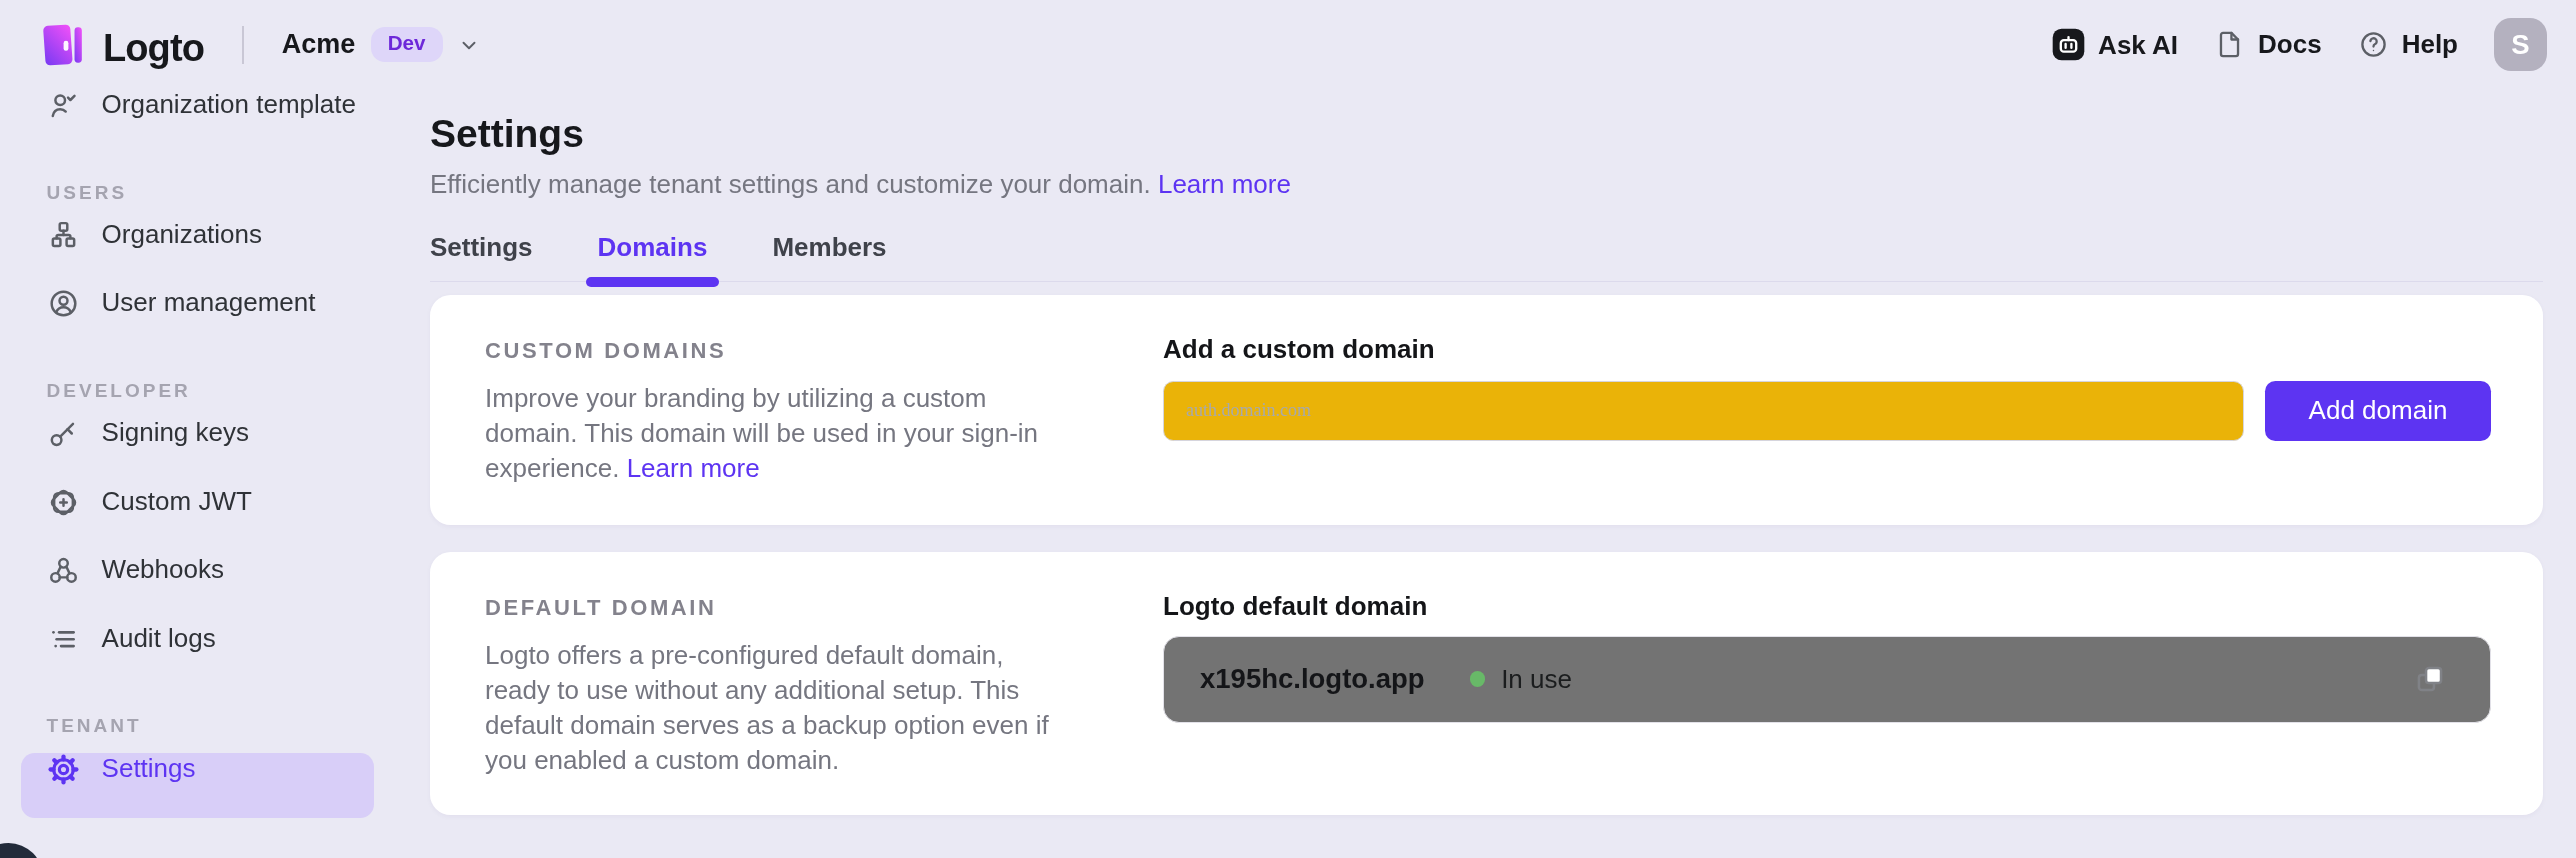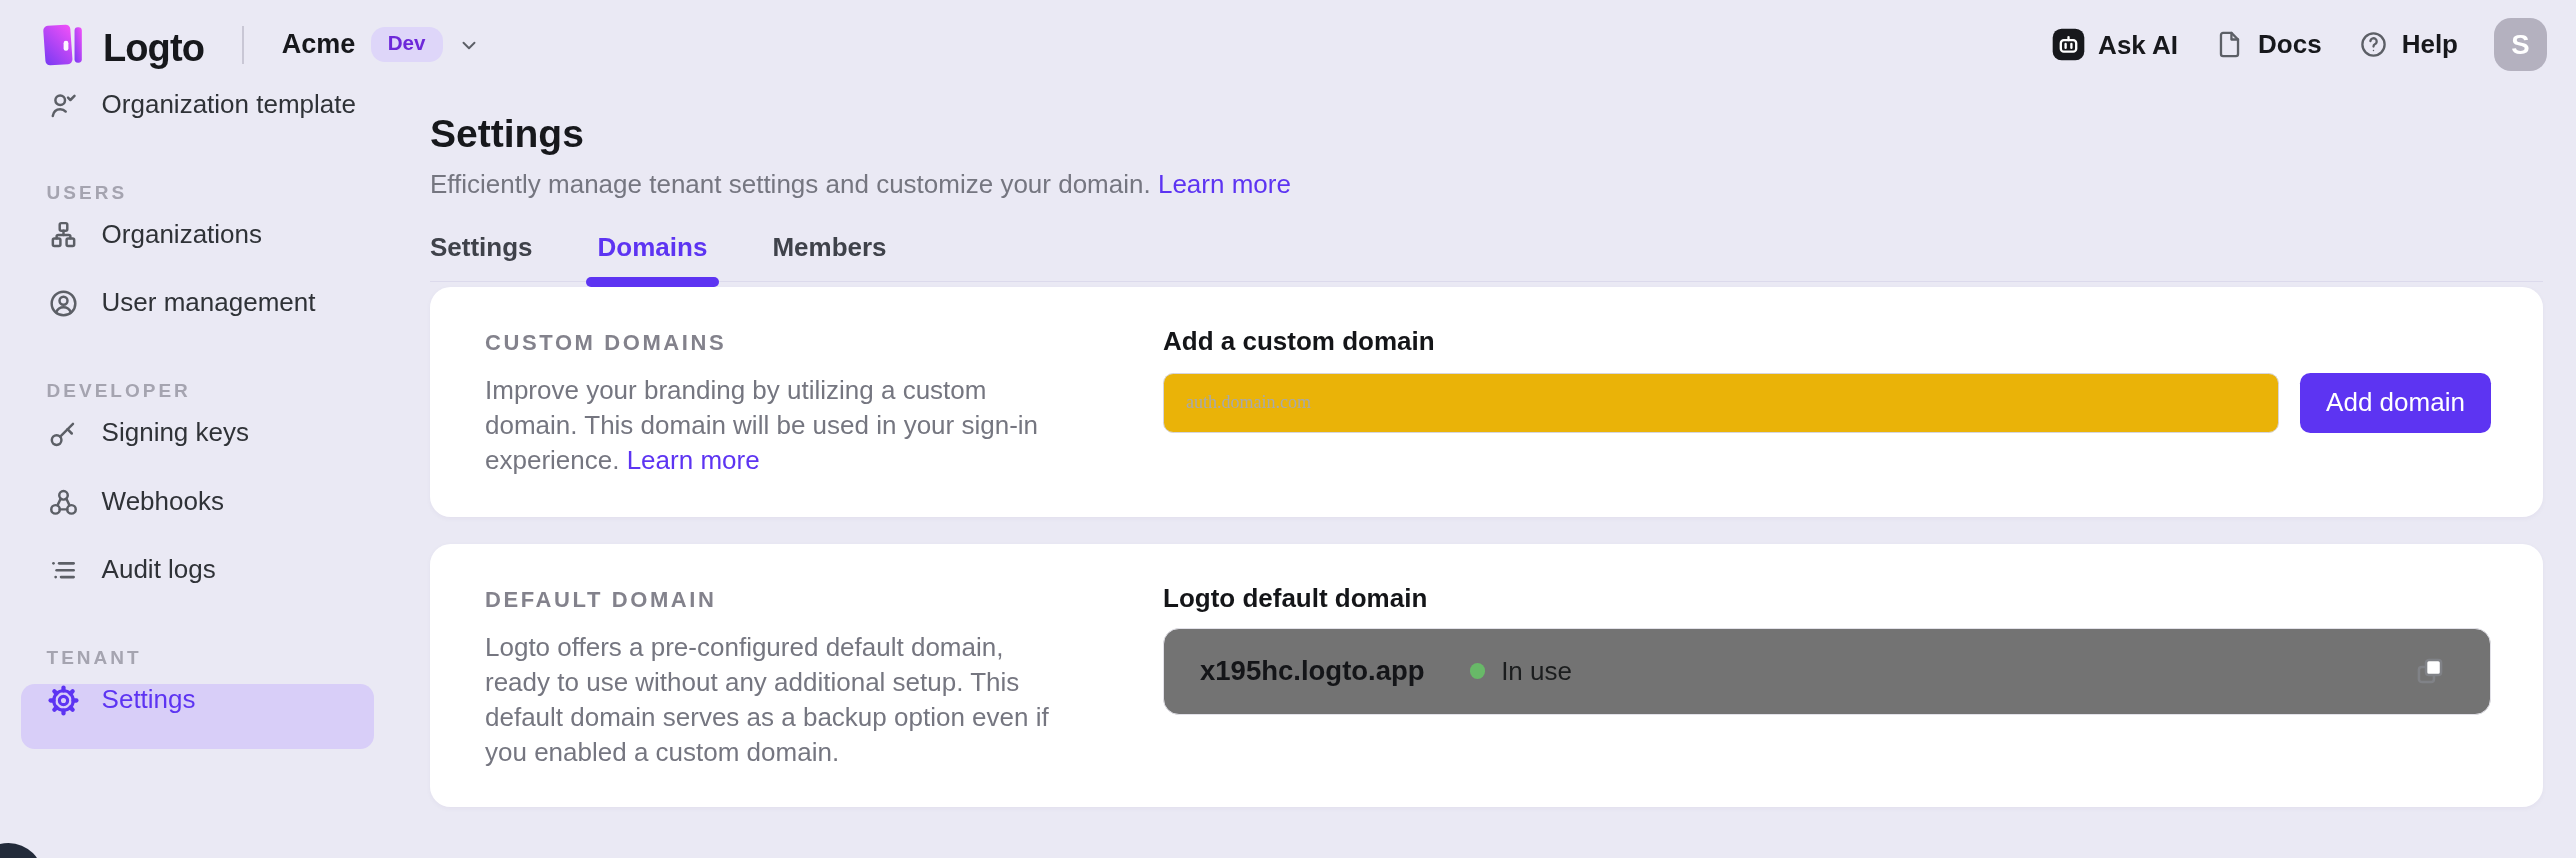--- a/index.html
+++ b/index.html
@@ -44,32 +44,32 @@
   .link{color:#5d34f2;cursor:pointer}
   .tabs{display:flex;gap:65px;margin-top:29px;border-bottom:1.7px solid #dcdaec;padding-bottom:17px}
   .tab{font-size:26px;font-weight:600;color:#3f424a;position:relative;line-height:34px;cursor:pointer}
   .tab.active{color:#5d34f2}
   .tab.active::after{content:"";position:absolute;left:-12px;right:-12px;bottom:-23px;height:10.3px;
     border-radius:6px;background:#5d34f2}
 
   
   .card{background:#fff;border-radius:20.6px;display:flex;box-sizing:border-box;
     padding:0 52px 0 55px;box-shadow:0 1.7px 5.2px rgba(40,34,90,.04)}
-  .card1{height:230px;margin-top:5px}
+  .card1{height:230px;margin-top:13px}
   .card2{height:263px;margin-top:27px}
   .card-left{width:678px;flex:none;padding-top:43px;box-sizing:border-box}
   .sec-label{font-size:22px;font-weight:700;letter-spacing:2.6px;color:#83828c}
   .desc{font-size:26px;line-height:35px;color:#757680;margin-top:17px;max-width:567px}
   .card-right{flex:1;padding-top:39px;min-width:0}
   .field-label{font-size:26px;font-weight:700;color:#141518}
   .input-row{display:flex;margin-top:15.5px}
   .text-input{flex:1;height:60px;border:1.7px solid #d6d5dd;border-radius:10.3px;background:#eab308;
     font-size:18px;padding:0 22px;color:#17181c;font-family:Liberation Serif, serif;box-sizing:border-box;outline:none;min-width:0}
   .text-input::placeholder{color:#a7a9ad}
-  .btn-primary{width:191px;height:60px;margin-left:20.6px;flex:none;border:none;border-radius:10.3px;
+  .btn-primary{width:226px;height:60px;margin-left:20.6px;flex:none;border:none;border-radius:10.3px;
     background:#5d34f2;color:#fff;font-size:26px;font-weight:500;font-family:inherit;cursor:pointer}
   .domain-box{margin-top:13.7px;height:87px;border:1.7px solid #e2e1e8;border-radius:16px;
     display:flex;align-items:center;padding:0 43px 0 36px;box-sizing:border-box;background:#737373}
   .domain-name{font-size:27.5px;font-weight:700;color:#141518}
   .status{display:flex;align-items:center;margin-left:45px;gap:16px}
   .dot{width:15.5px;height:15.5px;border-radius:50%;background:#68b968}
   .status-text{font-size:26px;color:#1b1d1e}
   .copy-btn{margin-left:auto;background:none;border:none;padding:0;cursor:pointer}
 
   .corner-artifact{position:absolute;left:-26px;bottom:-53px;width:69px;height:69px;
@@ -187,20 +187,30 @@
     <div class="section-title">DEVELOPER</div>
     <div class="nav-item">
       <span class="ico">
         <svg width="33" height="33" viewBox="0 0 24 24" fill="none" stroke="#5c5f66" stroke-width="1.8" stroke-linecap="round" stroke-linejoin="round">
           <circle cx="7" cy="16.8" r="3.5"></circle>
           <path d="M9.6 14.2L18.9 5"></path>
           <path d="M14.9 8.9l3.1 3.1"></path>
         </svg>
       </span>
       <span>Signing keys</span>
+    </div>
+    <div class="nav-item">
+      <span class="ico">
+        <svg width="33" height="33" viewBox="0 0 24 24" fill="none" stroke="#5c5f66" stroke-width="1.8" stroke-linecap="round" stroke-linejoin="round">
+          <rect x="5.2" y="5.2" width="13.6" height="13.6" rx="3"></rect>
+          <rect x="5.2" y="5.2" width="13.6" height="13.6" rx="3" transform="rotate(45 12 12)"></rect>
+          <path d="M12 9.6v4.8M9.6 12h4.8"></path>
+        </svg>
+      </span>
+      <span>Custom JWT</span>
     </div>
     <div class="nav-item">
       <span class="ico">
         <svg width="33" height="33" viewBox="0 0 24 24" fill="none" stroke="#5c5f66" stroke-width="1.8" stroke-linecap="round" stroke-linejoin="round">
           <circle cx="6.2" cy="17" r="3.1"></circle>
           <circle cx="17.8" cy="17" r="3.1"></circle>
           <circle cx="12" cy="6.8" r="3.1"></circle>
           <path d="M9.9 9.2l-2.2 4.7"></path>
           <path d="M14.1 9.2l2.2 4.7"></path>
           <path d="M9.3 17h5.4"></path>

